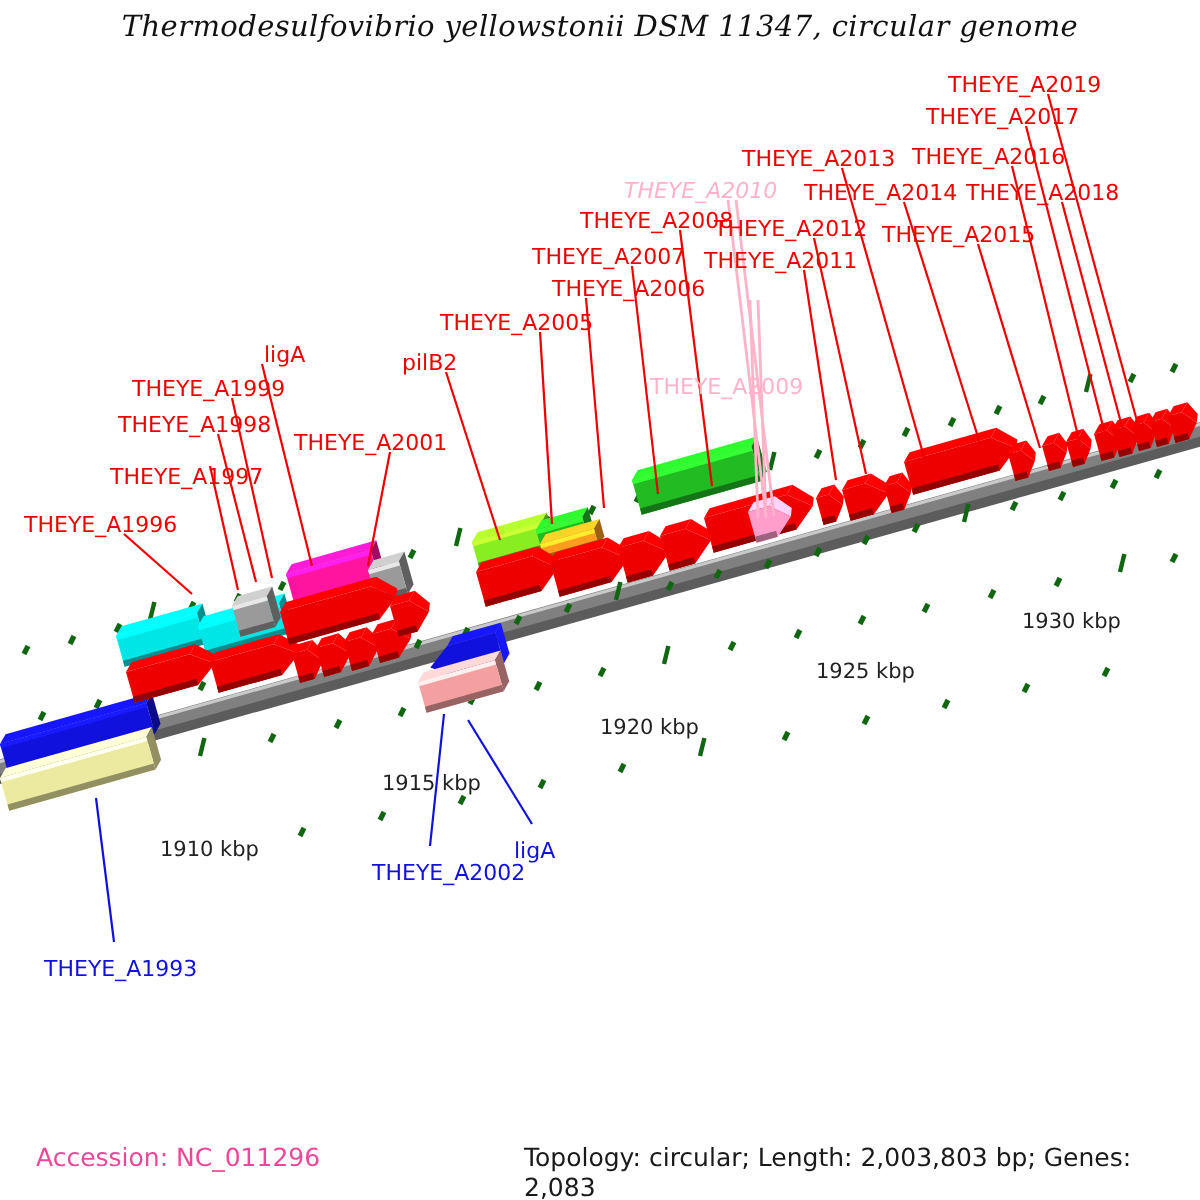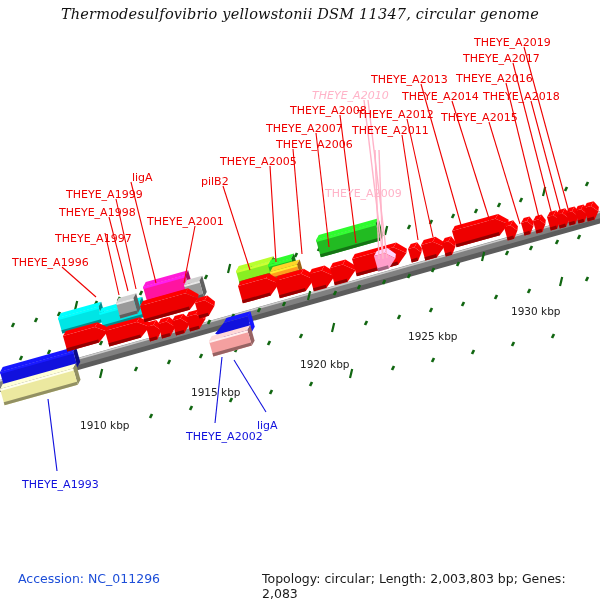--- a/index.html
+++ b/index.html
@@ -8,21 +8,21 @@
     font-family:"DejaVu Sans","Liberation Sans",sans-serif;
     position:relative;
   }
   #stage{position:absolute;inset:0;width:600px;height:600px;}
   .title{
     position:absolute;left:0;top:6px;width:600px;text-align:center;
     font-family:"DejaVu Serif","Liberation Serif",serif;
     font-style:italic;font-size:14.5px;color:#111;letter-spacing:.2px;
   }
   .footer-left{
-    position:absolute;left:18px;top:571px;font-size:12.5px;color:#1d4ed8;
+    position:absolute;left:18px;top:571px;font-size:12.5px;color:#ec4899;
     font-family:"DejaVu Sans","Liberation Sans",sans-serif;
   }
   .footer-right{
     position:absolute;left:262px;top:571px;font-size:12.5px;color:#1a1a1a;
     font-family:"DejaVu Sans","Liberation Sans",sans-serif;
   }
   .lbl{
     position:absolute;font-size:11px;white-space:nowrap;
     font-family:"DejaVu Sans","Liberation Sans",sans-serif;
   }

